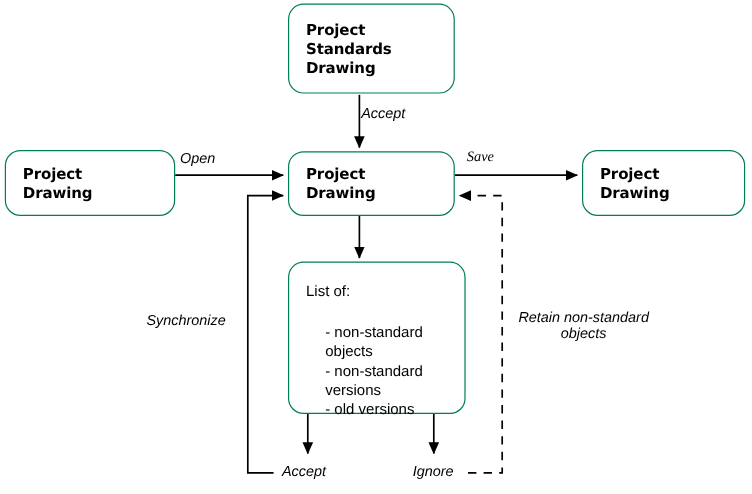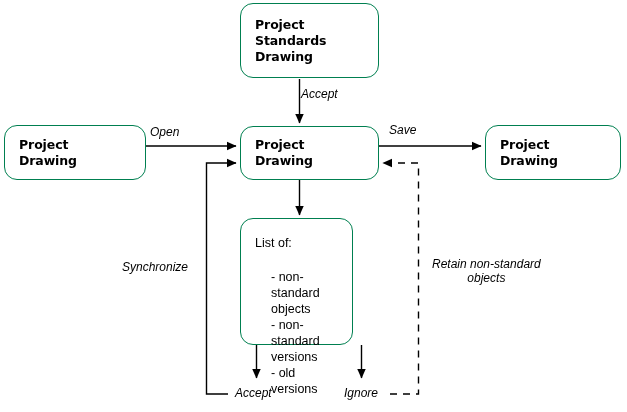--- a/index.html
+++ b/index.html
@@ -115,36 +115,36 @@
   <div class="node" style="left:240px;top:126px;width:139px;height:54px;">
     <div class="title">Project
 Drawing</div>
   </div>
 
   <div class="node" style="left:485px;top:125px;width:136px;height:55px;">
     <div class="title">Project
 Drawing</div>
   </div>
 
-  <div class="node listbox" style="left:240px;top:218px;width:113px;height:127px;">
+  <div class="node listbox" style="left:240px;top:218px;width:148px;height:127px;">
     <div class="listtitle">List of:</div>
     <ul>
       <li>-  non-standard
       objects</li>
       <li>-  non-standard
       versions</li>
       <li>-  old versions</li>
     </ul>
   </div>
 
   <div class="edge-label" style="left:301px;top:87px;">Accept</div>
 
   <div class="edge-label" style="left:150px;top:125px;">Open</div>
 
-  <div class="edge-label" style="left:389px;top:123px;">Save</div>
+  <div class="edge-label" style="left:389px;top:123px;font-family:Liberation Serif, serif;">Save</div>
 
   <div class="edge-label" style="left:122px;top:260px;">Synchronize</div>
 
   <div class="edge-label" style="left:432px;top:257px;text-align:center;">Retain non-standard
 objects</div>
 
   <div class="edge-label" style="left:235px;top:386px;">Accept</div>
 
   <div class="edge-label" style="left:344px;top:386px;">Ignore</div>
 

